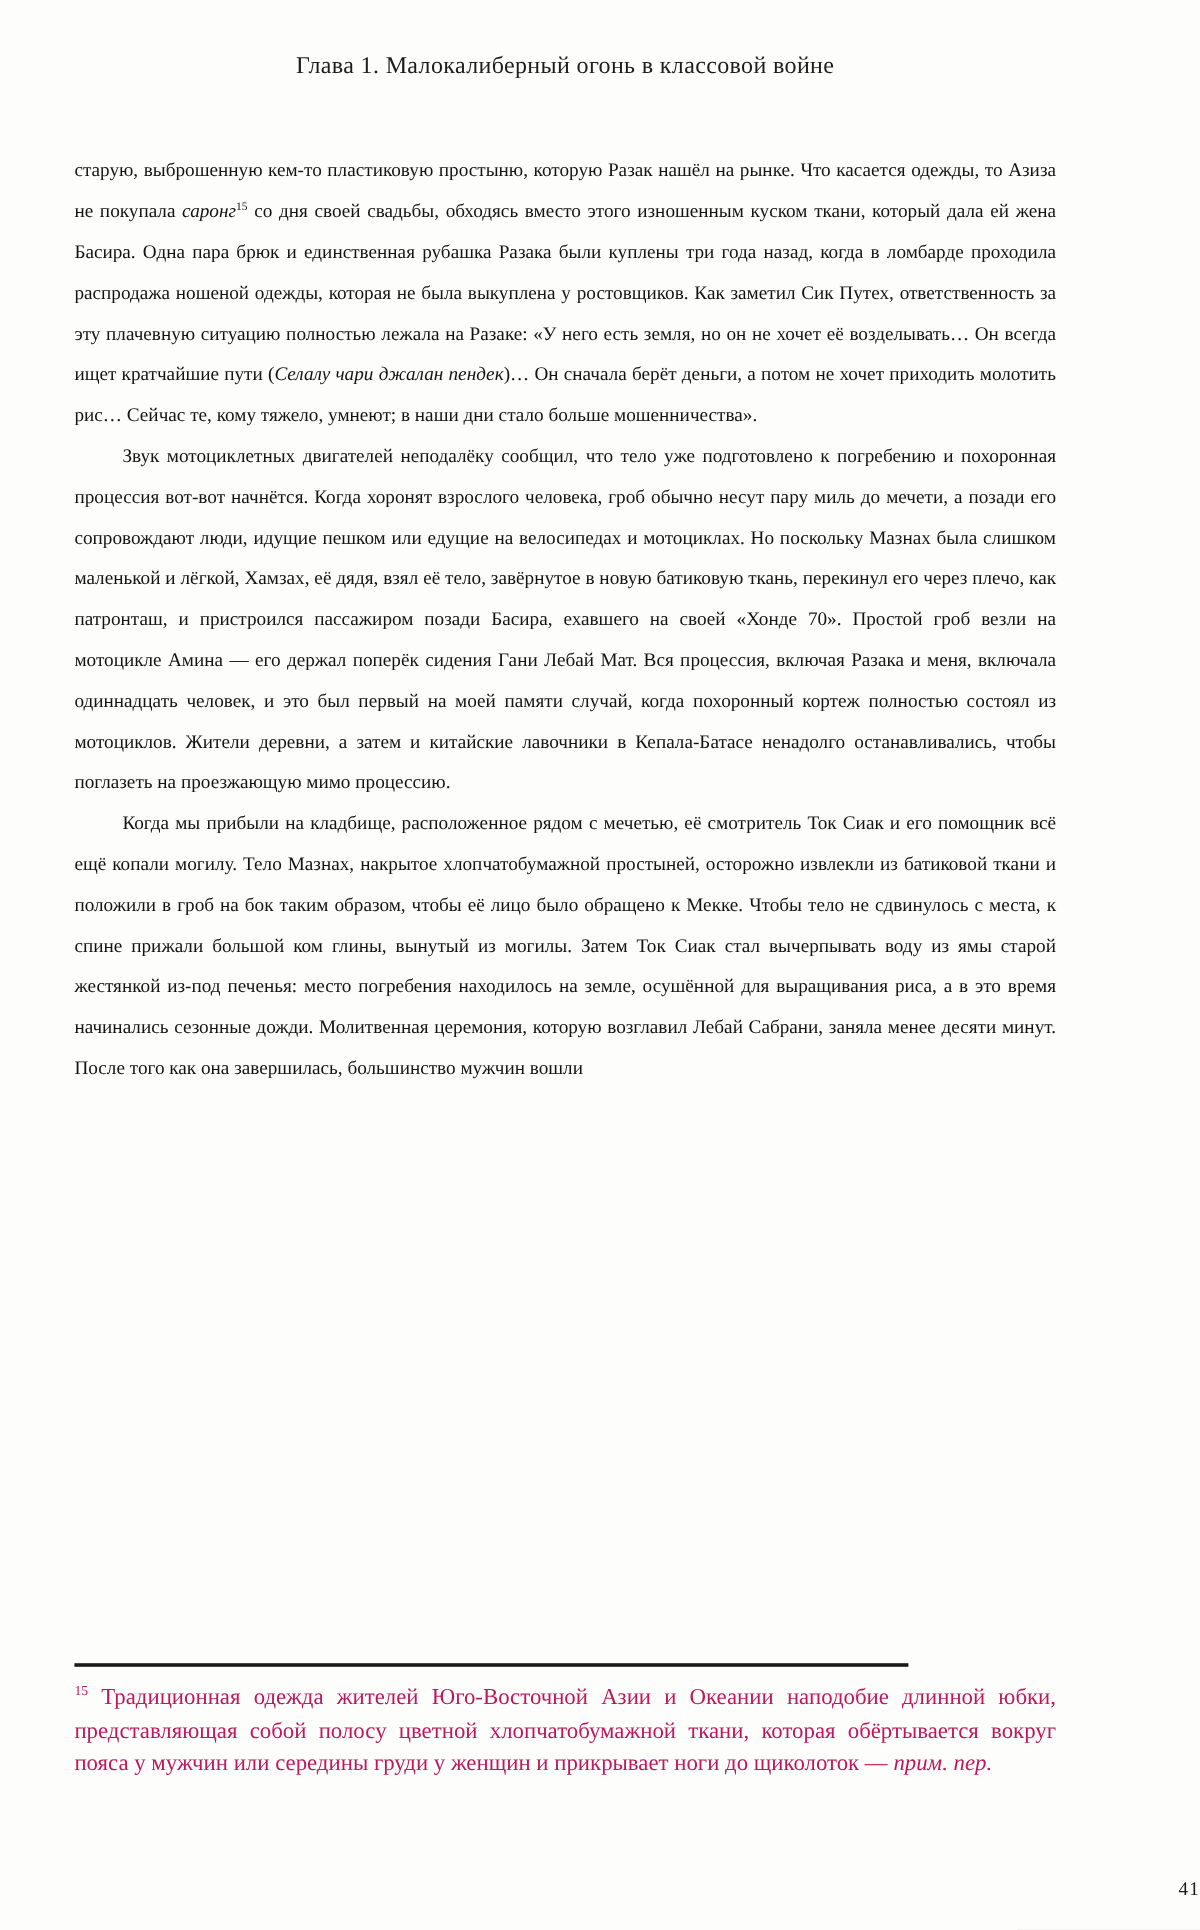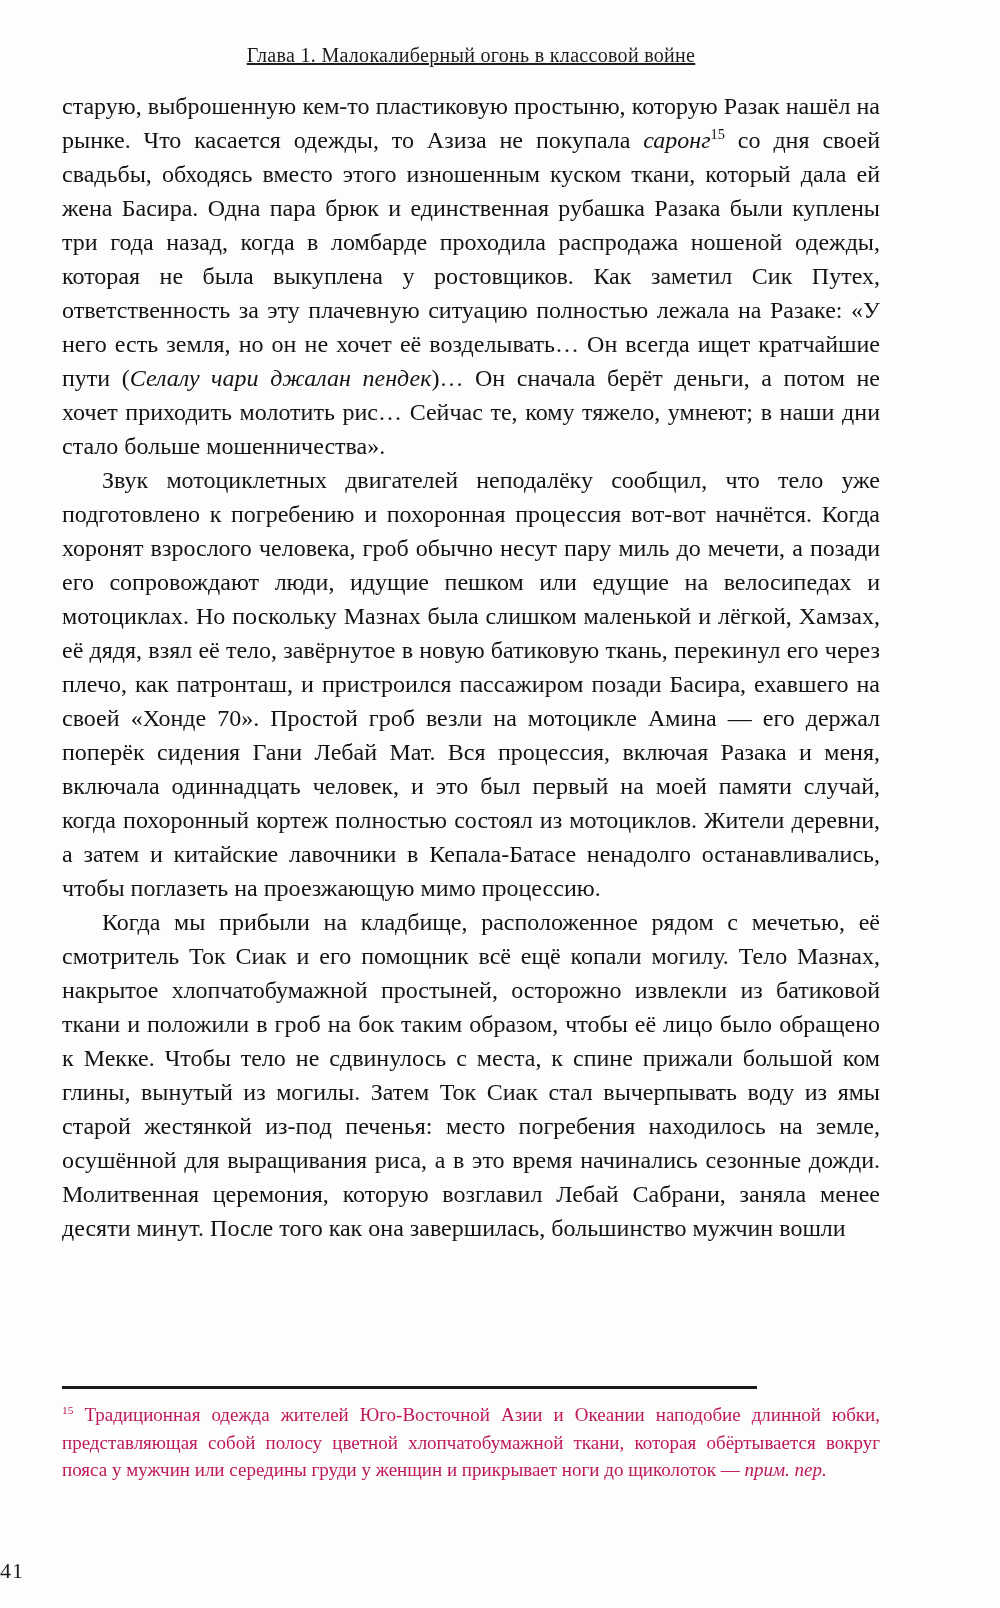--- a/index.html
+++ b/index.html
@@ -17,27 +17,26 @@
     font-family: "Liberation Serif", "DejaVu Serif", serif;
     overflow: hidden;
     box-sizing: border-box;
     padding: 44px 120px 0 62px;
   }
   .running-head {
     text-align: center;
     font-size: 20px;
     letter-spacing: 0.3px;
     color: #1d1d1d;
-    margin-bottom: 22px;
+    margin-bottom: 59px;
     white-space: nowrap;
-    text-decoration: underline;
   }
   .body-text p {
     margin: 0;
-    font-size: 24px;
+    font-size: 16px;
     line-height: 34px;
     text-align: justify;
     text-justify: inter-word;
     color: #131313;
   }
   .body-text p.indent {
     text-indent: 40px;
   }
   .body-text i, .fn-text i {
     font-style: italic;
@@ -65,22 +64,22 @@
     line-height: 27.5px;
     text-align: justify;
     text-justify: inter-word;
     color: #be185d;
   }
   .page-number {
     position: absolute;
     left: 0;
     right: 0;
     bottom: 24px;
-    text-align: left;
-    font-size: 22px;
+    text-align: right;
+    font-size: 16px;
     letter-spacing: 1px;
     color: #1b1b1b;
   }
 </style>
 </head>
 <body>
 
 <div class="page">
 
   <div class="running-head">Глава 1. Малокалиберный огонь в классовой войне</div>

